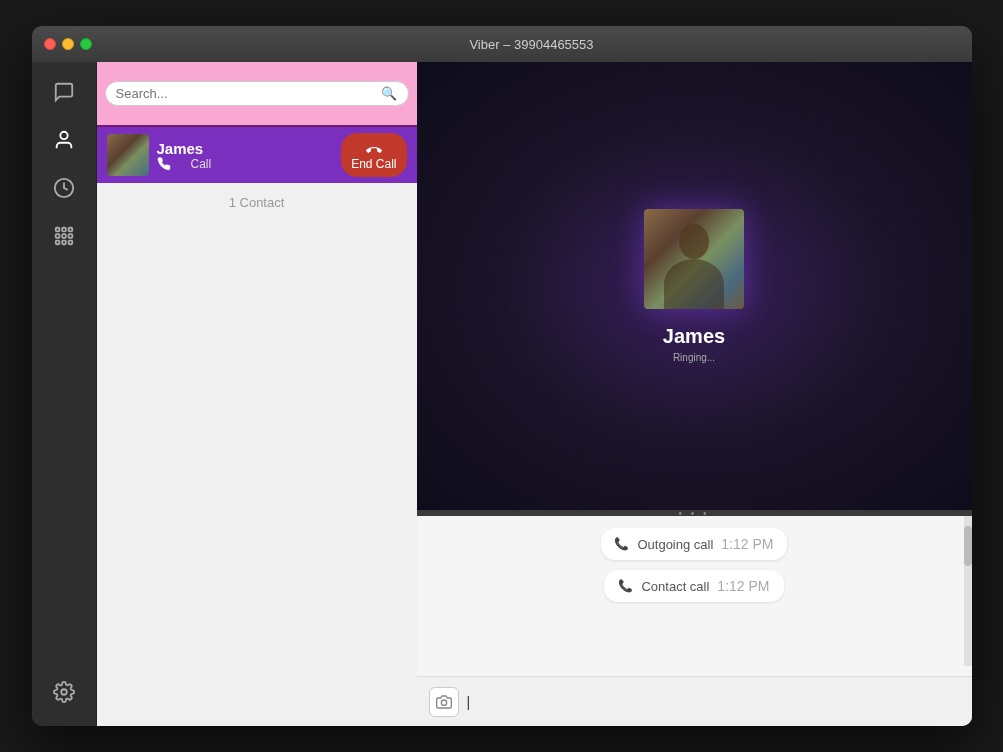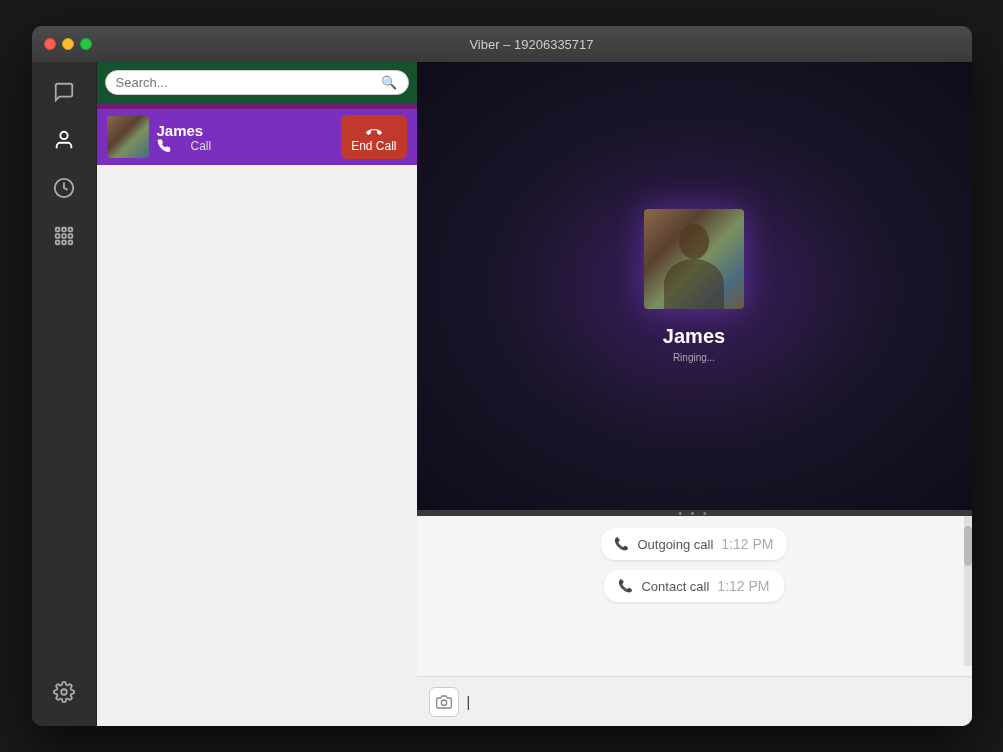--- a/index.html
+++ b/index.html
@@ -100,23 +100,23 @@
     
     .contact-panel {
       width: 320px;
       background: #f0f0f0;
       display: flex;
       flex-direction: column;
       flex-shrink: 0;
     }
 
     .search-bar {
-      padding: 8px 8px;
-      background: #14532d;
-      border-bottom: 6px solid #701a75;
+      padding: 19px 8px;
+      background: #f9a8d4;
+      border-bottom: 2px solid #701a75;
     }
     .search-input-wrapper {
       background: #fff;
       border: 1px solid #ccc;
       border-radius: 16px;
       display: flex;
       align-items: center;
       padding: 4px 10px;
     }
     .search-input {
@@ -167,21 +167,21 @@
     .call-status {
       color: #ddd;
       font-size: 12px;
       display: flex;
       align-items: center;
       gap: 20px;
     }
     .end-call-btn {
       background: #c0392b;
       border: none;
-      border-radius: 6px;
+      border-radius: 16px;
       color: white;
       font-size: 12px;
       padding: 6px 10px;
       cursor: pointer;
       display: flex;
       flex-direction: column;
       align-items: center;
       gap: 2px;
     }
 
@@ -369,21 +369,21 @@
 <body>
 
 <div class="window">
 
   <div class="title-bar">
     <div class="traffic-lights">
       <div class="traffic-light close"></div>
       <div class="traffic-light minimize"></div>
       <div class="traffic-light maximize"></div>
     </div>
-    <span class="title-bar-text">Viber – 19206335717</span>
+    <span class="title-bar-text">Viber – 39904465553</span>
   </div>
 
   <div class="main-content">
 
     <div class="sidebar">
 
       <div class="sidebar-icon">
         <svg viewBox="0 0 24 24" fill="none" stroke="currentColor" stroke-width="2">
           <path d="M21 15a2 2 0 0 1-2 2H7l-4 4V5a2 2 0 0 1 2-2h14a2 2 0 0 1 2 2z"></path>
         </svg>
@@ -449,20 +449,21 @@
           </div>
         </div>
         <button class="end-call-btn">
           <svg width="16" height="16" viewBox="0 0 24 24" fill="white">
             <path d="M23.71 16.67C20.66 13.78 16.54 12 12 12 7.46 12 3.34 13.78.29 16.67c-.18.18-.29.43-.29.71 0 .28.11.53.29.71l2.48 2.48c.18.18.43.29.71.29.27 0 .52-.11.7-.28.79-.74 1.69-1.36 2.66-1.85.33-.16.56-.5.56-.9v-3.1c1.45-.48 3-.73 4.6-.73 1.6 0 3.15.25 4.6.72v3.1c0 .4.23.74.56.9.98.49 1.87 1.12 2.66 1.85.18.18.43.28.7.28.28 0 .53-.11.71-.29l2.48-2.48c.18-.18.29-.43.29-.71 0-.28-.11-.53-.29-.71z"></path>
           </svg>
           <span>End Call</span>
         </button>
       </div>
 
+      <div class="contact-count">1 Contact</div>
 
     </div>
 
     <div class="call-panel">
 
       <div class="active-call-view">
         <div class="caller-photo">
           <div class="caller-photo-inner"></div>
         </div>
         <div class="caller-name">James</div>

